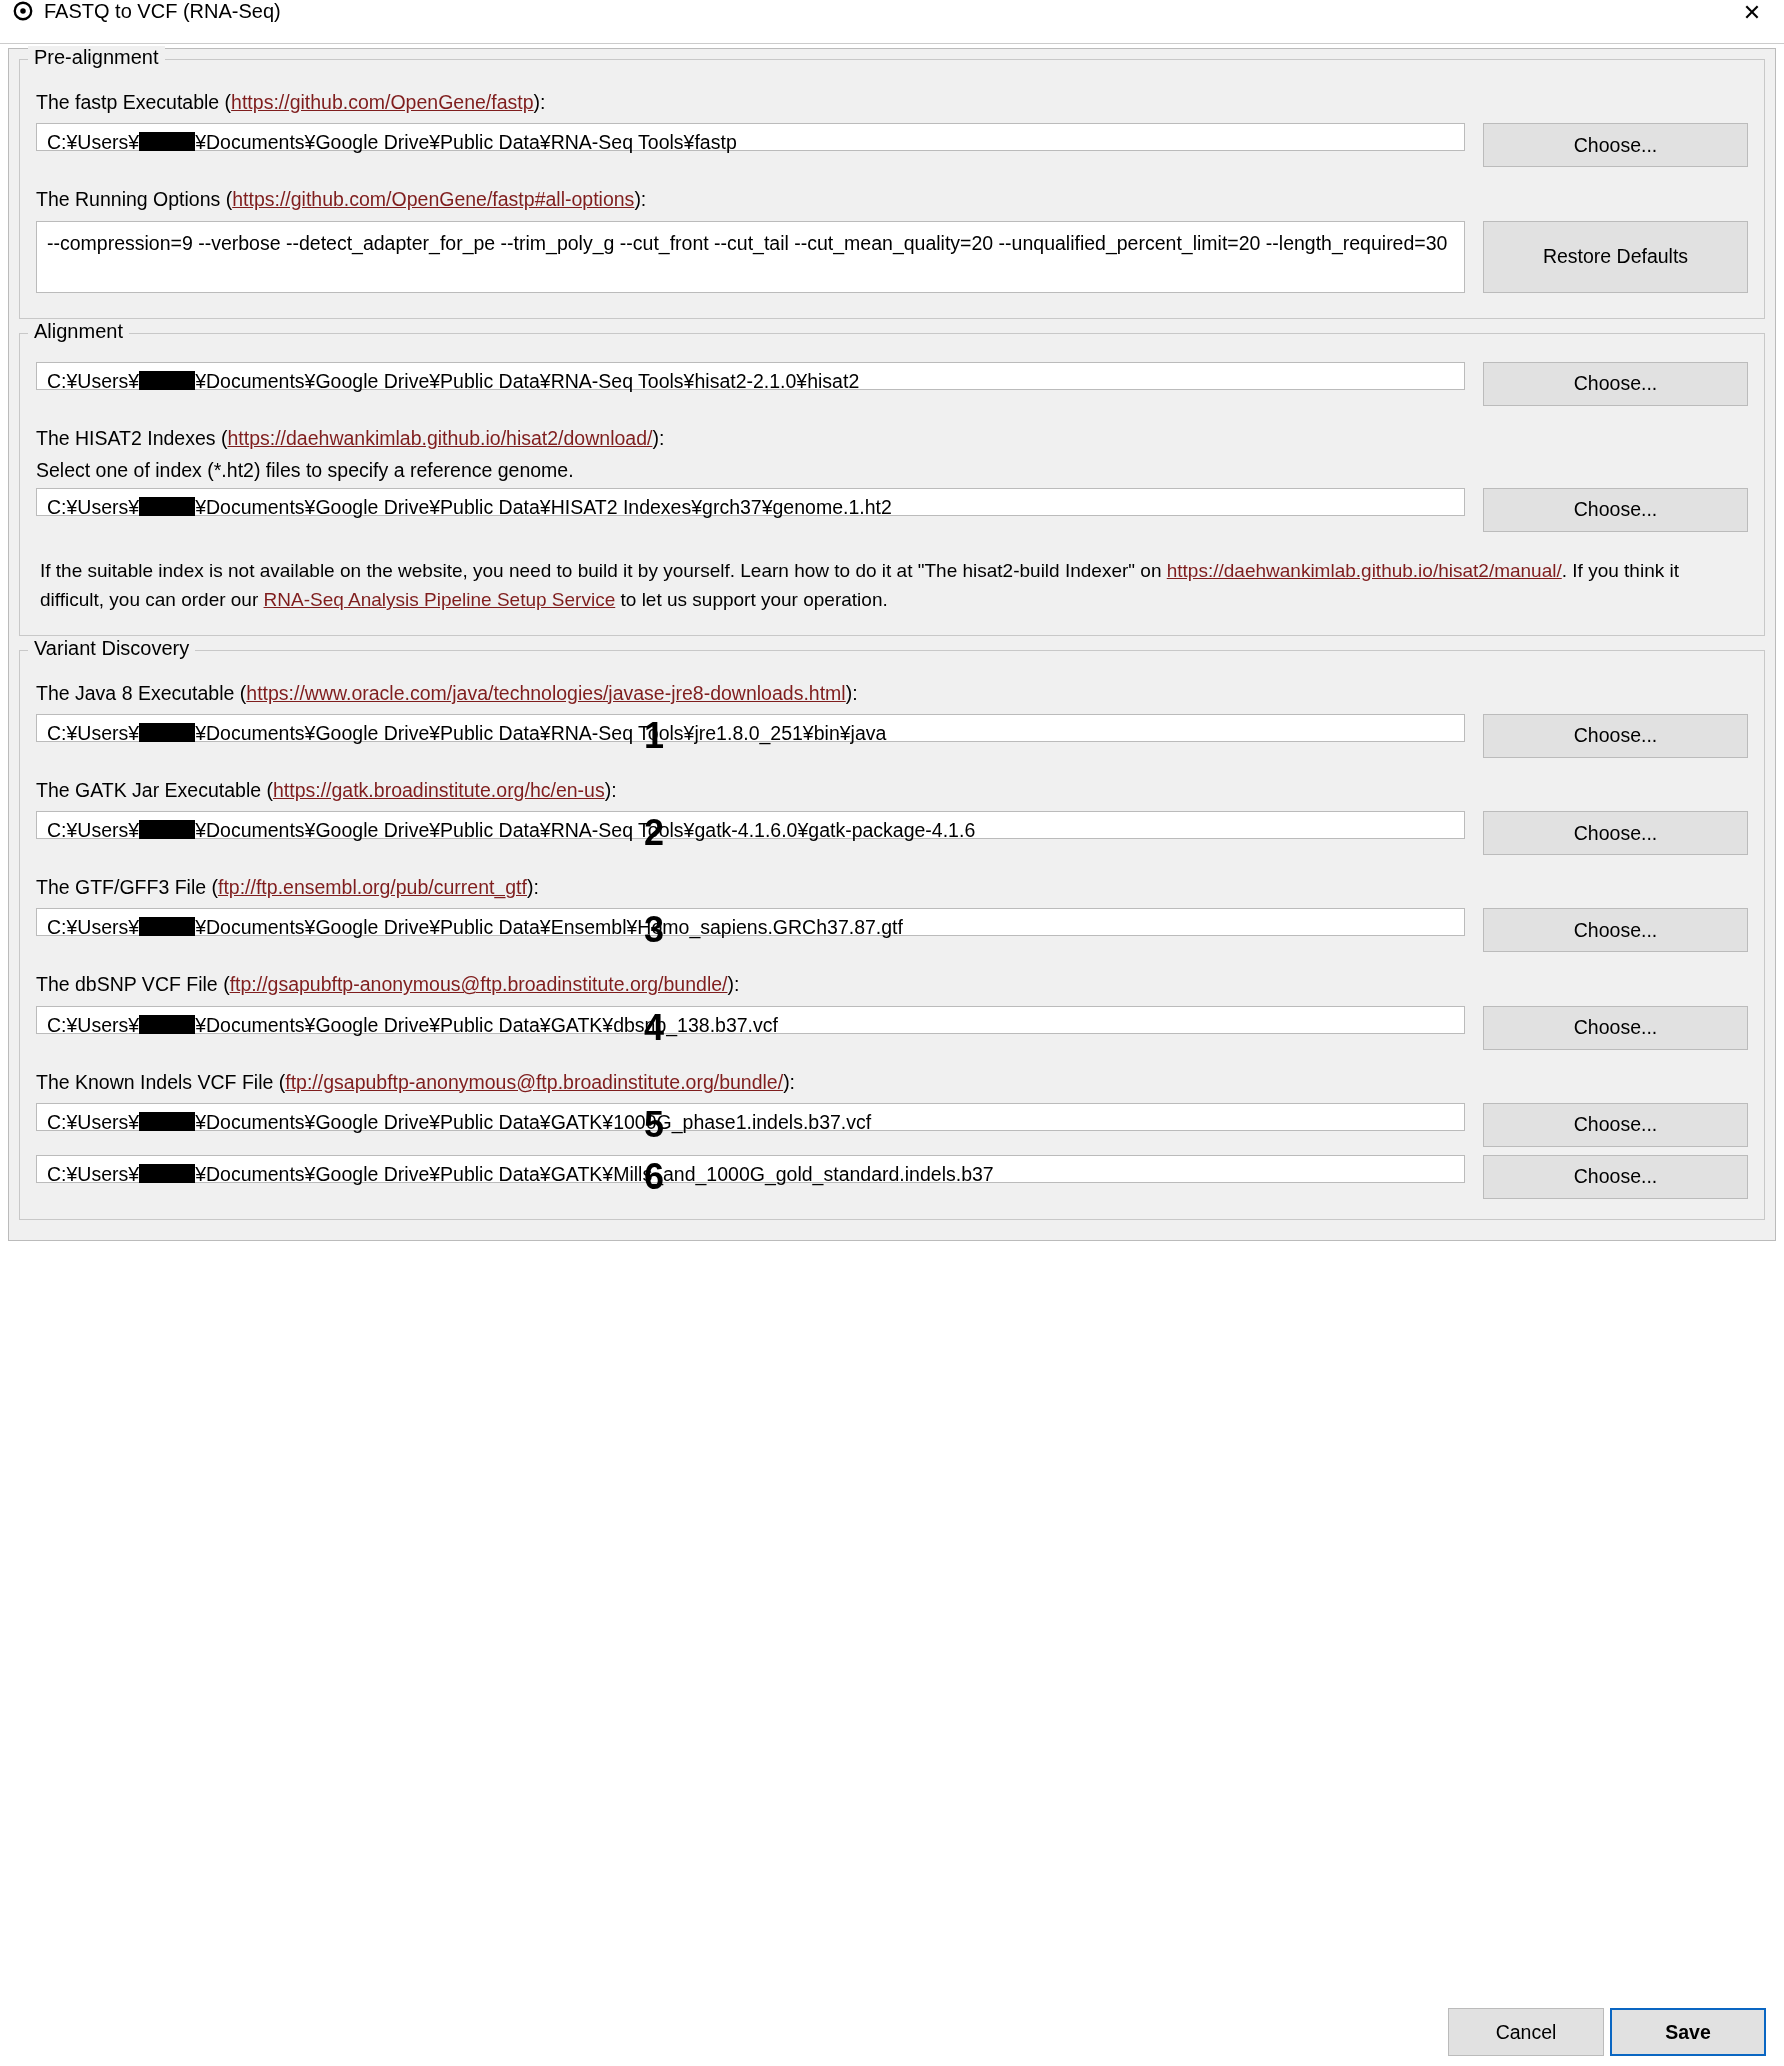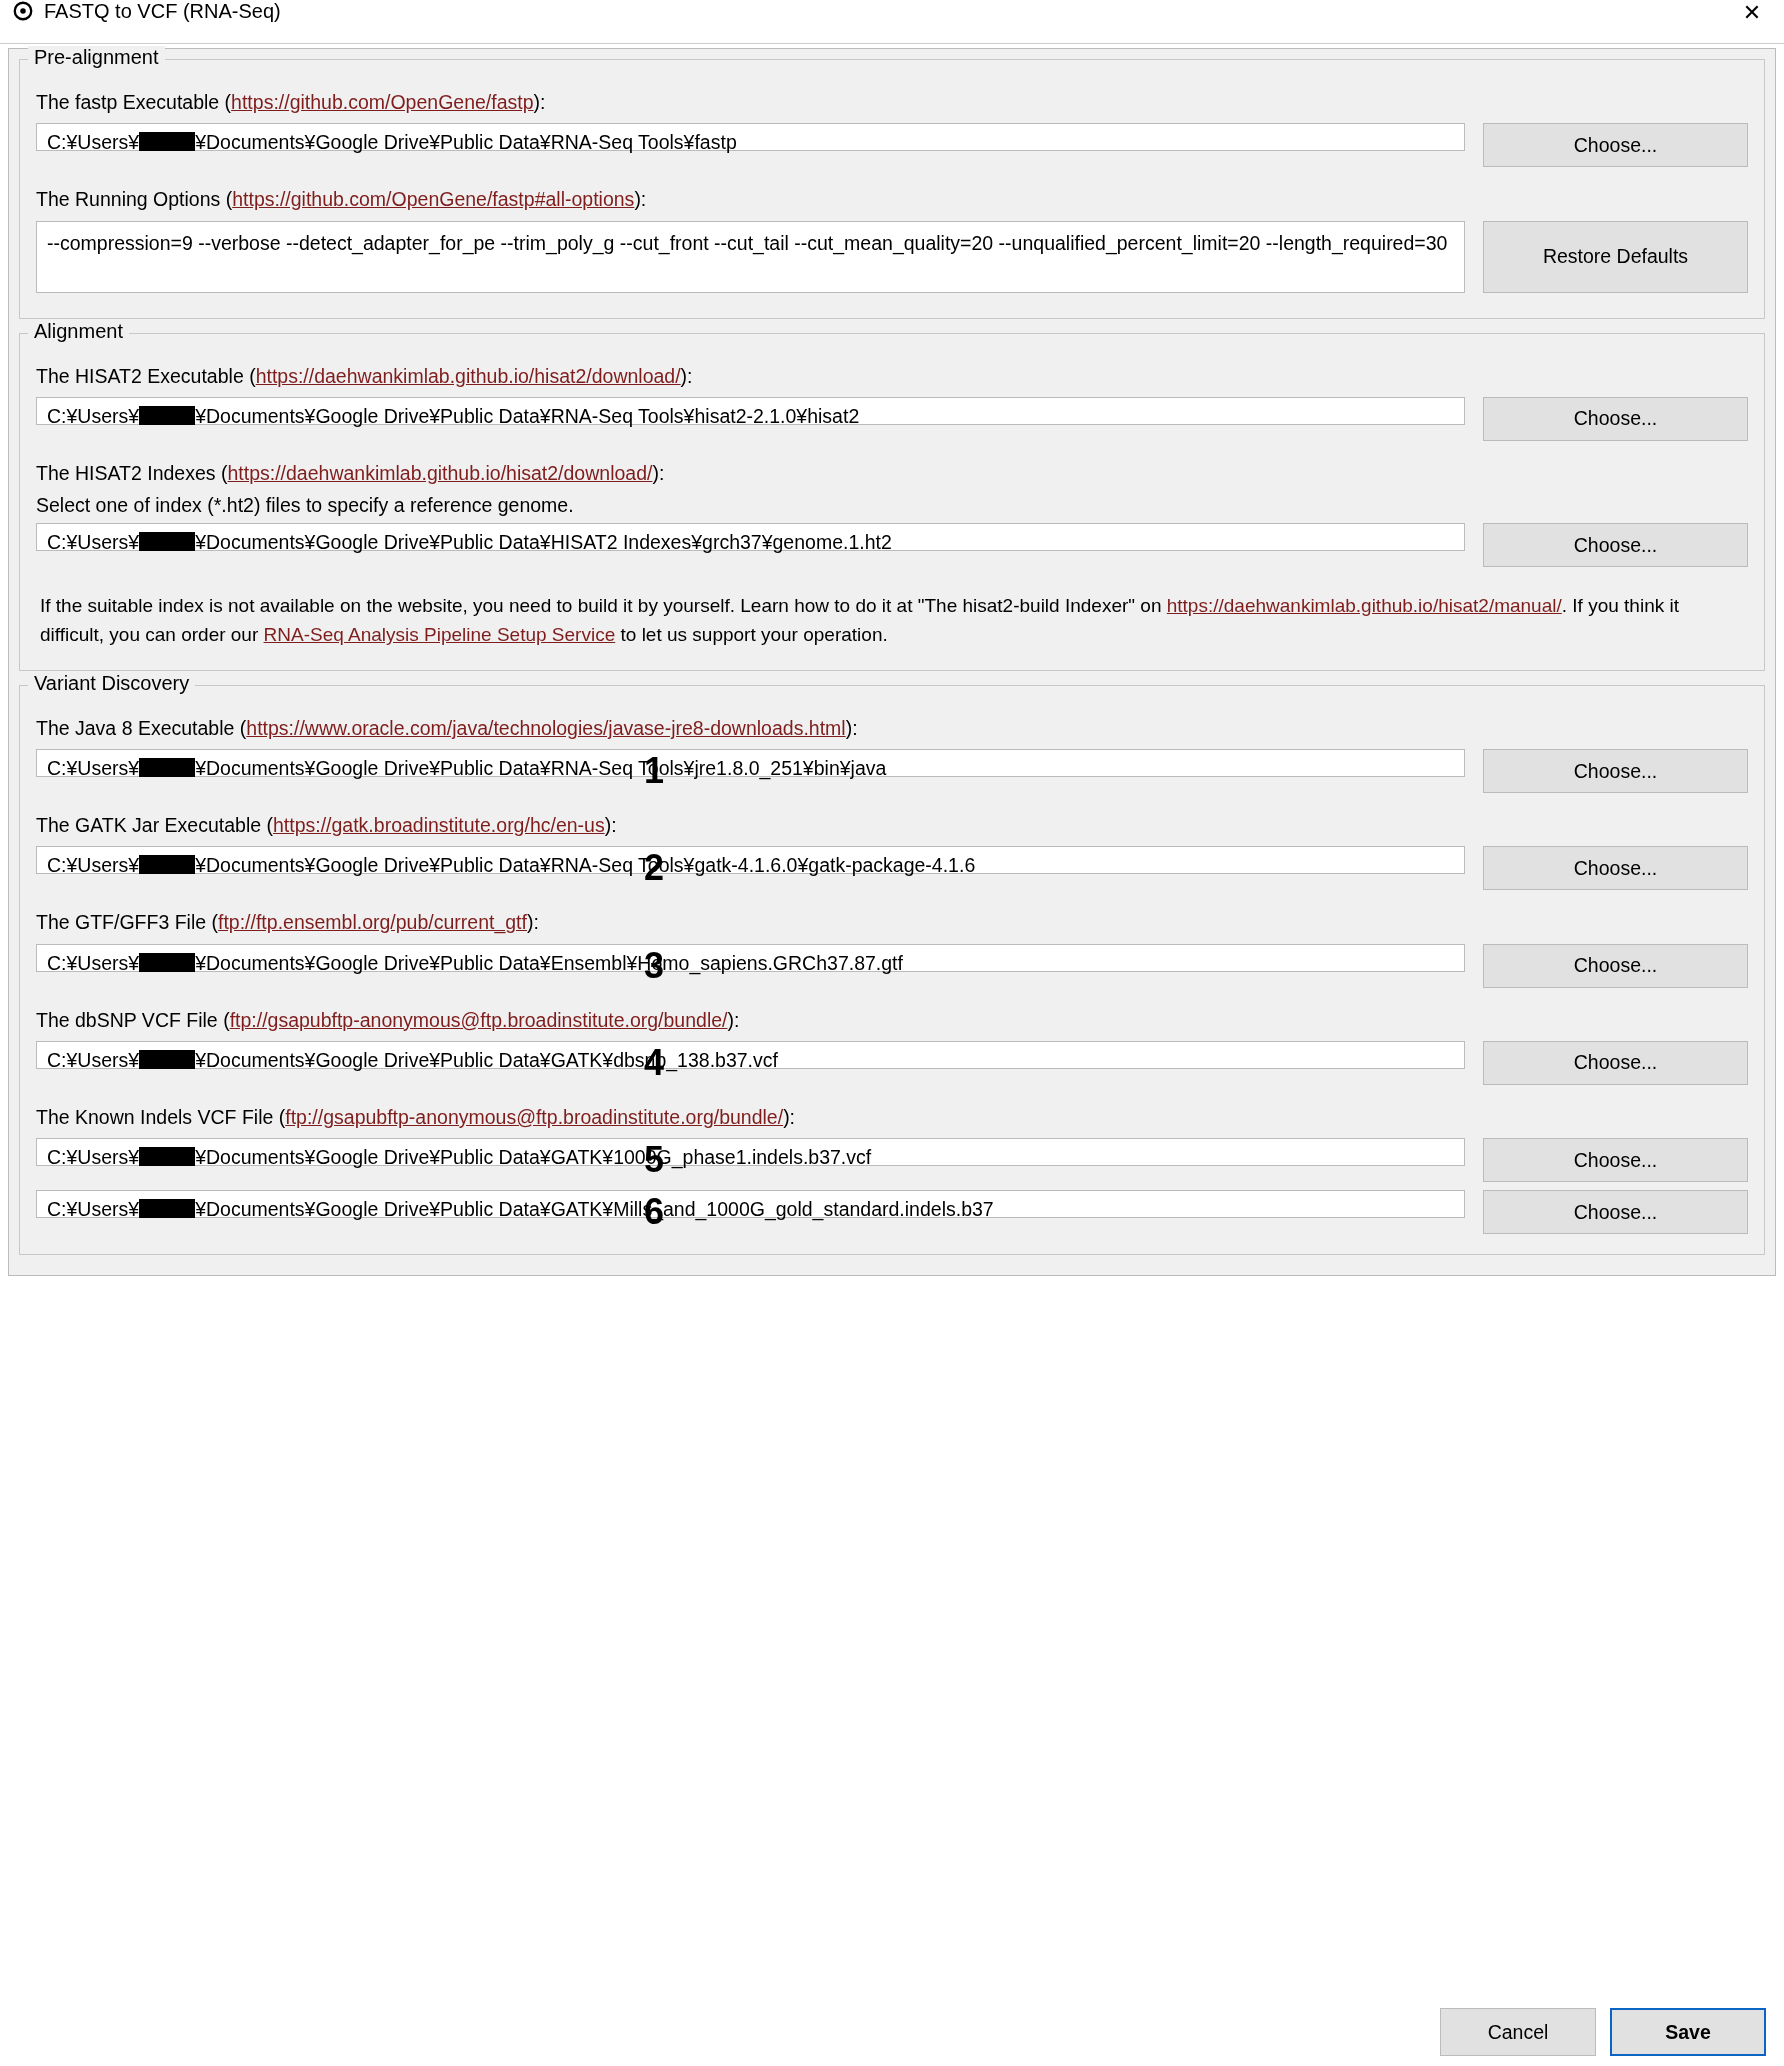--- a/index.html
+++ b/index.html
@@ -99,21 +99,21 @@
   transform: translateY(-50%);
   font-family: Arial, sans-serif;
   font-weight: 900;
   font-size: 36px;
   color: #000;
   pointer-events: none;
 }
 .footer {
   position: absolute;
   bottom: 10px; right: 18px;
-  display: flex; gap: 14px;
+  display: flex; gap: 6px;
 }
 .footer .fbtn {
   min-width: 156px; height: 48px;
   border: 1px solid #bbb;
   background: #e1e1e1;
   font-size: 19.5px;
   font-family: inherit;
 }
 .footer .fbtn.primary { border: 2px solid #0a66c2; font-weight: bold; }
 span[data-redact="true"] {
@@ -162,23 +162,20 @@
       </div>
       <button class="btn tall">Restore Defaults</button>
     </div>
   </div>
 </fieldset>
 
 <fieldset>
   <legend>Alignment</legend>
 
   <div class="field-block">
-    <div class="label-line">
-      <span>The HISAT2 Executable (</span><a>https://daehwankimlab.github.io/hisat2/download/</a><span>):</span>
-    </div>
     <div class="row">
       <div class="text-input-wrap">
         <div class="text-input"><span>C:¥Users¥</span><span data-redact="true"></span><span>¥Documents¥Google Drive¥</span><span>Public Data¥RNA-Seq Tools¥hisat2-2.1.0¥hisat2</span></div>
       </div>
       <button class="btn">Choose...</button>
     </div>
   </div>
 
   <div class="field-block">
     <div class="label-line">

